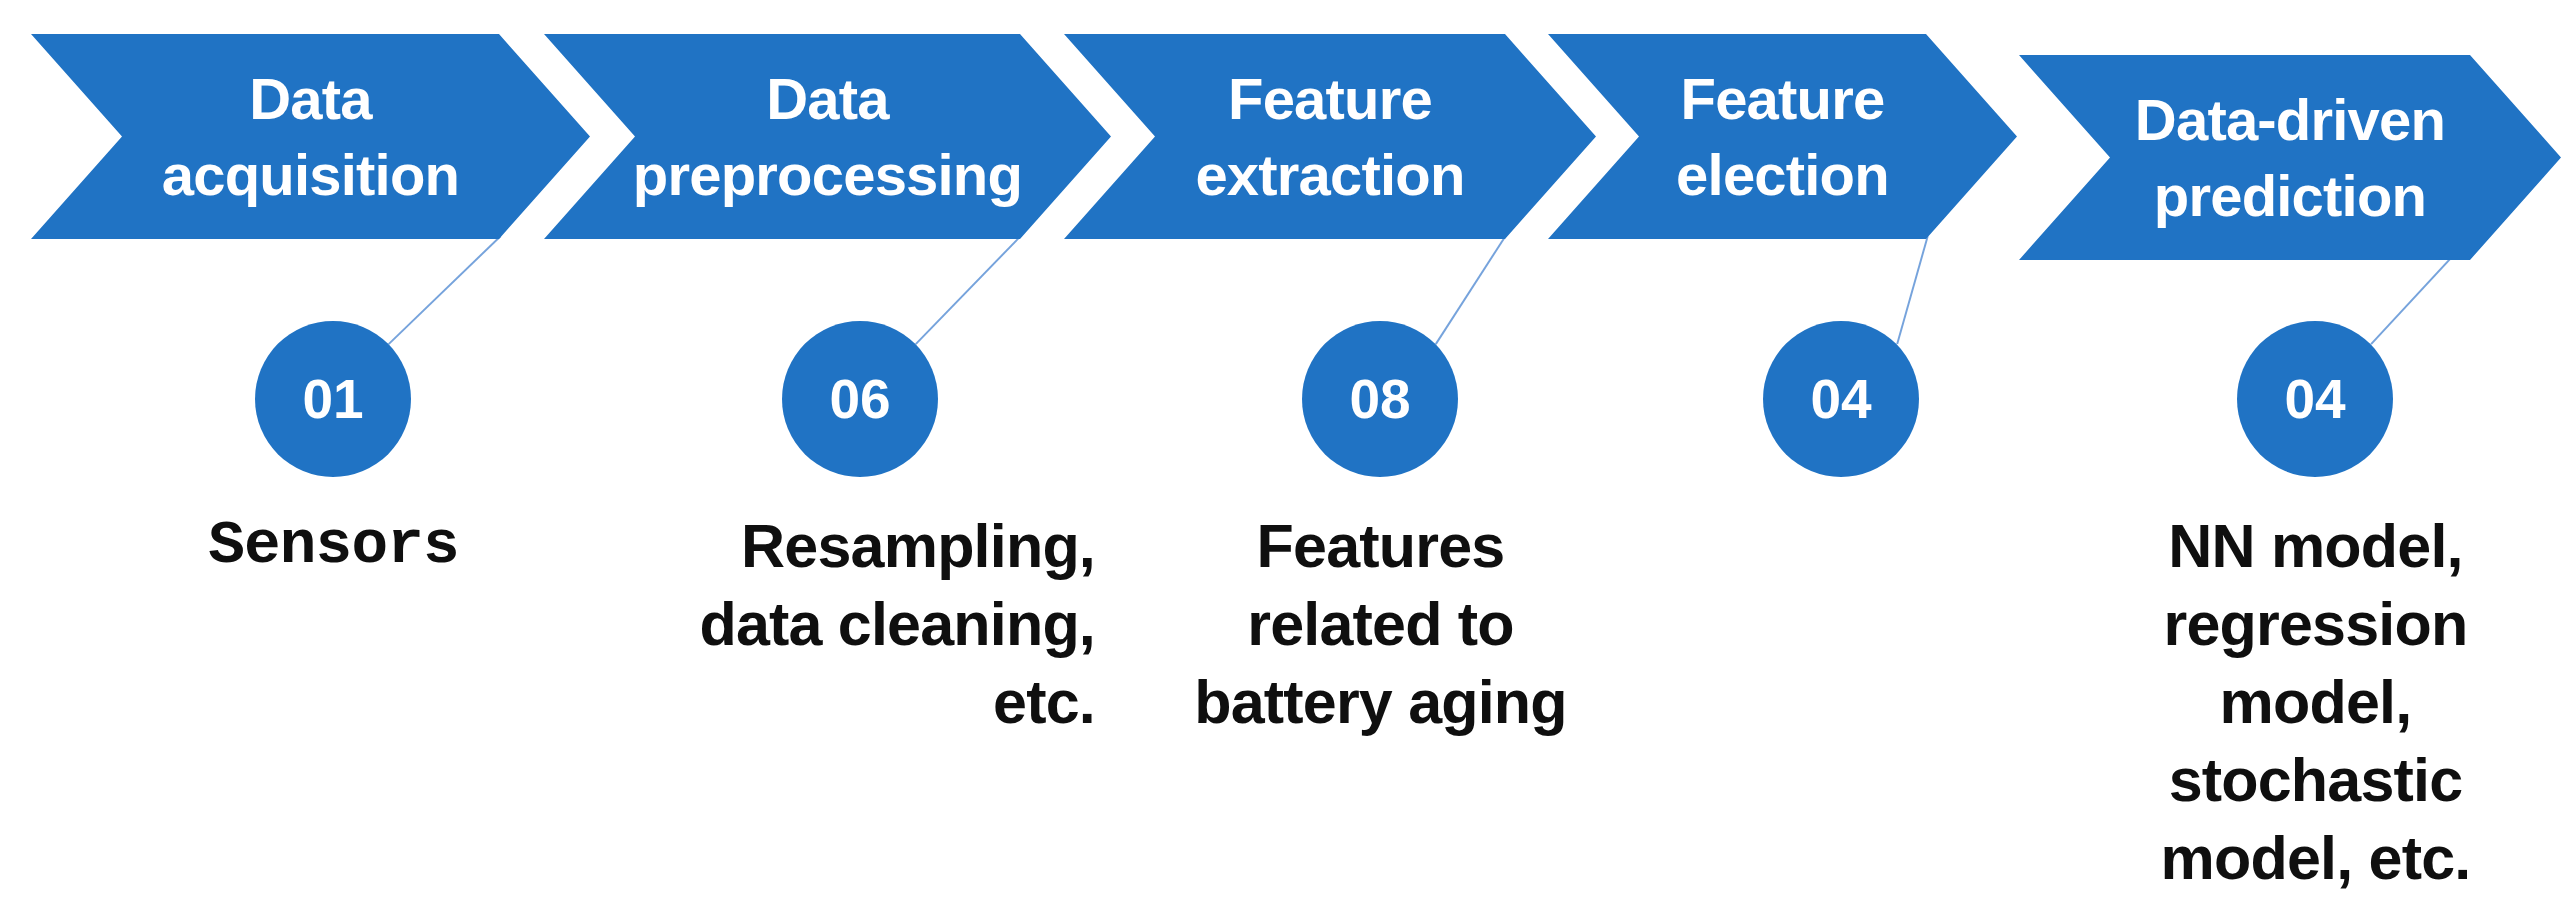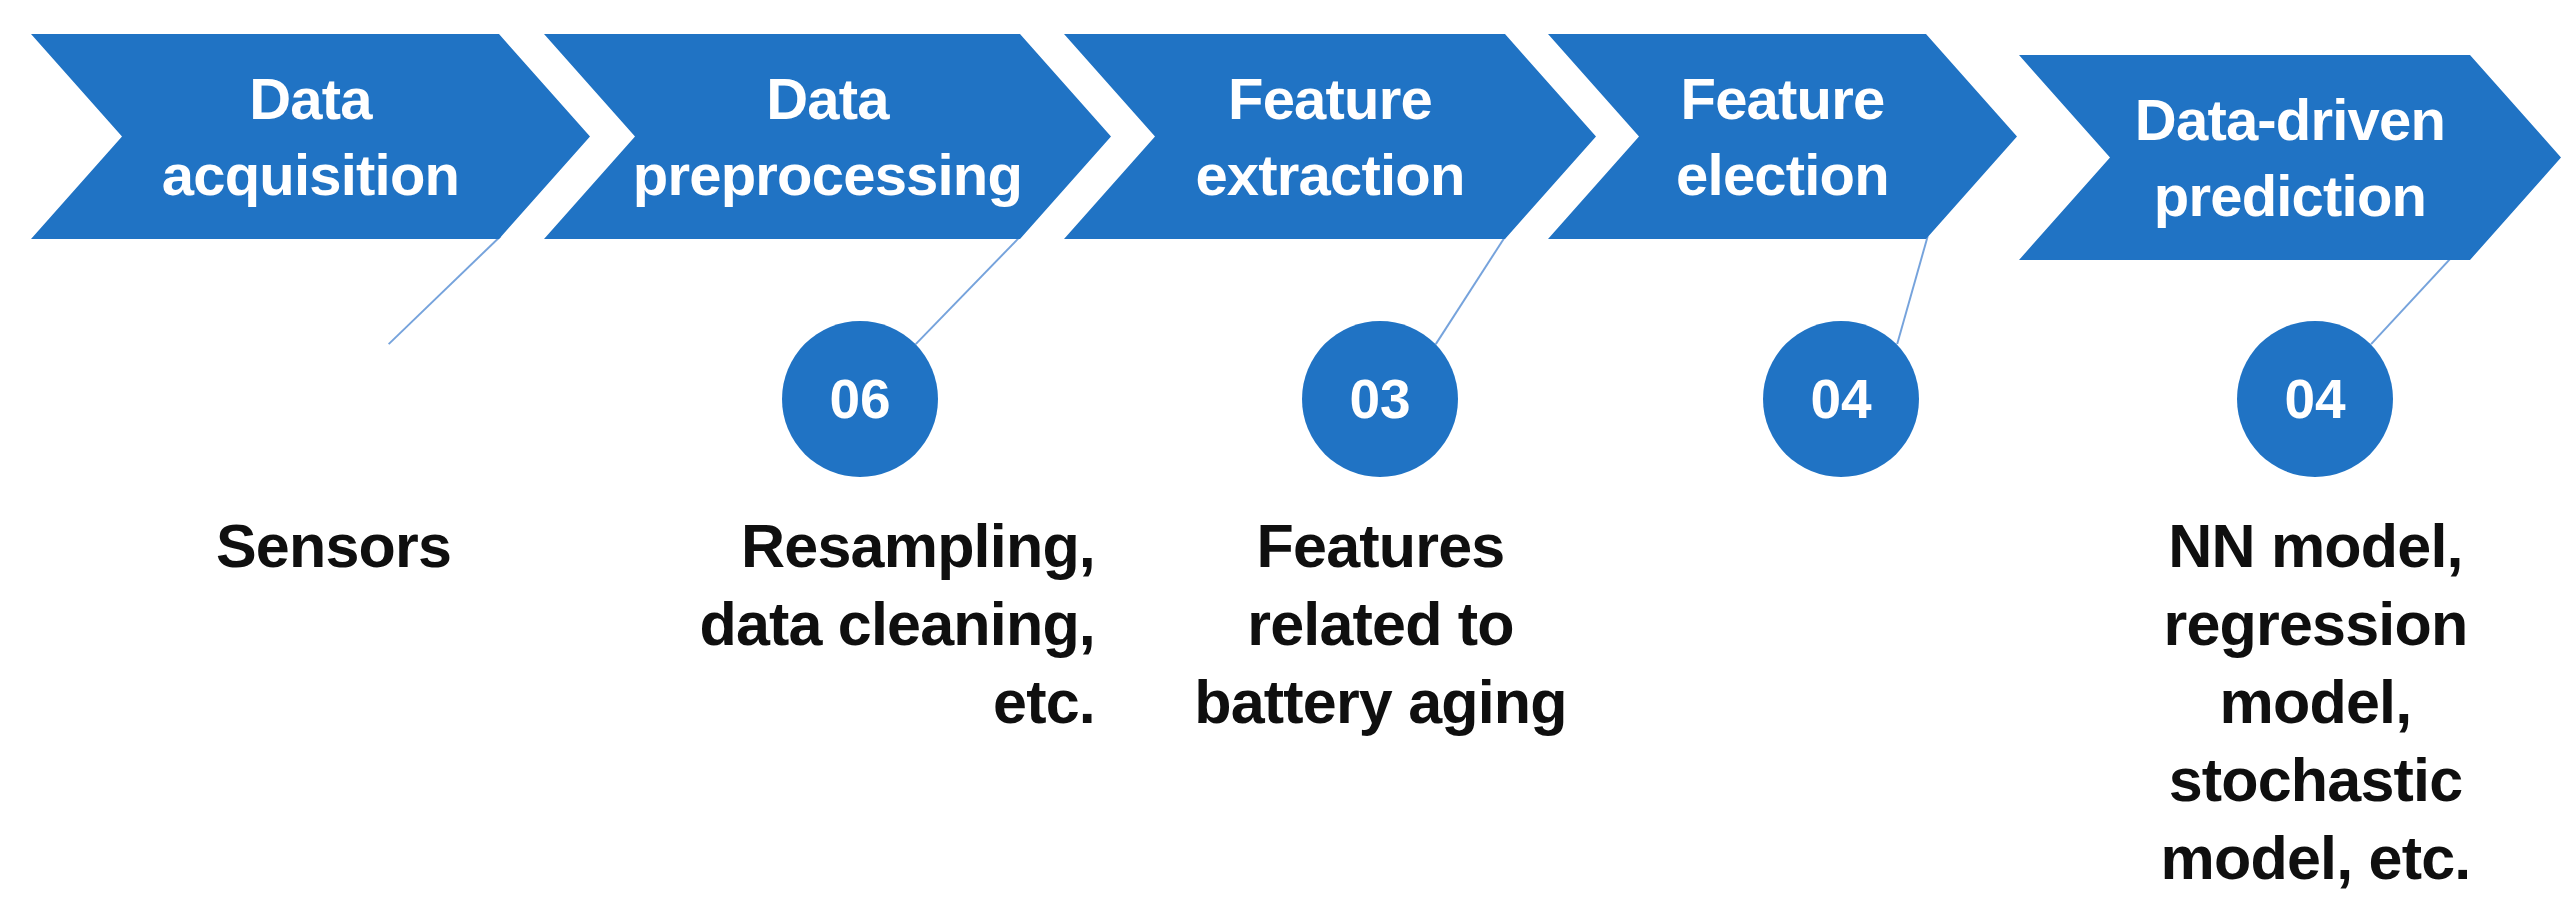--- a/index.html
+++ b/index.html
@@ -81,39 +81,42 @@
     <line x1="1305" y1="302" x2="1171" y2="440"></line>
     <line x1="1925" y1="302" x2="1836" y2="440"></line>
     <line x1="2465" y1="302" x2="2426" y2="440"></line>
     <line x1="3160" y1="302" x2="3032" y2="440"></line>
   </svg>
 
   <div class="chevron" style="left:31px;   width:559px;">
     <div class="chevron-label">Data
 acquisition</div>
   </div>
-  <div class="step-desc" style="left:99px;">Sensors</div>
+  <div class="step-circle" style="left:255px;">
+    <span class="step-number">01</span>
+  </div>
+  <div class="step-desc" style="left:99px;font-family:Liberation Mono, monospace;">Sensors</div>
 
   <div class="chevron" style="left:544px;  width:567px;">
     <div class="chevron-label">Data
 preprocessing</div>
   </div>
   <div class="step-circle" style="left:782px;">
     <span class="step-number">06</span>
   </div>
   <div class="step-desc" style="left:626px;text-align:right;">Resampling,
 data cleaning,
 etc.</div>
 
   <div class="chevron" style="left:1064px; width:532px;">
     <div class="chevron-label">Feature
 extraction</div>
   </div>
   <div class="step-circle" style="left:1302px;">
-    <span class="step-number">03</span>
+    <span class="step-number">08</span>
   </div>
   <div class="step-desc" style="left:1146px;">Features
 related to
 battery aging</div>
 
   <div class="chevron" style="left:1548px; width:469px;">
     <div class="chevron-label">Feature
 election</div>
   </div>
   <div class="step-circle" style="left:1763px;">

